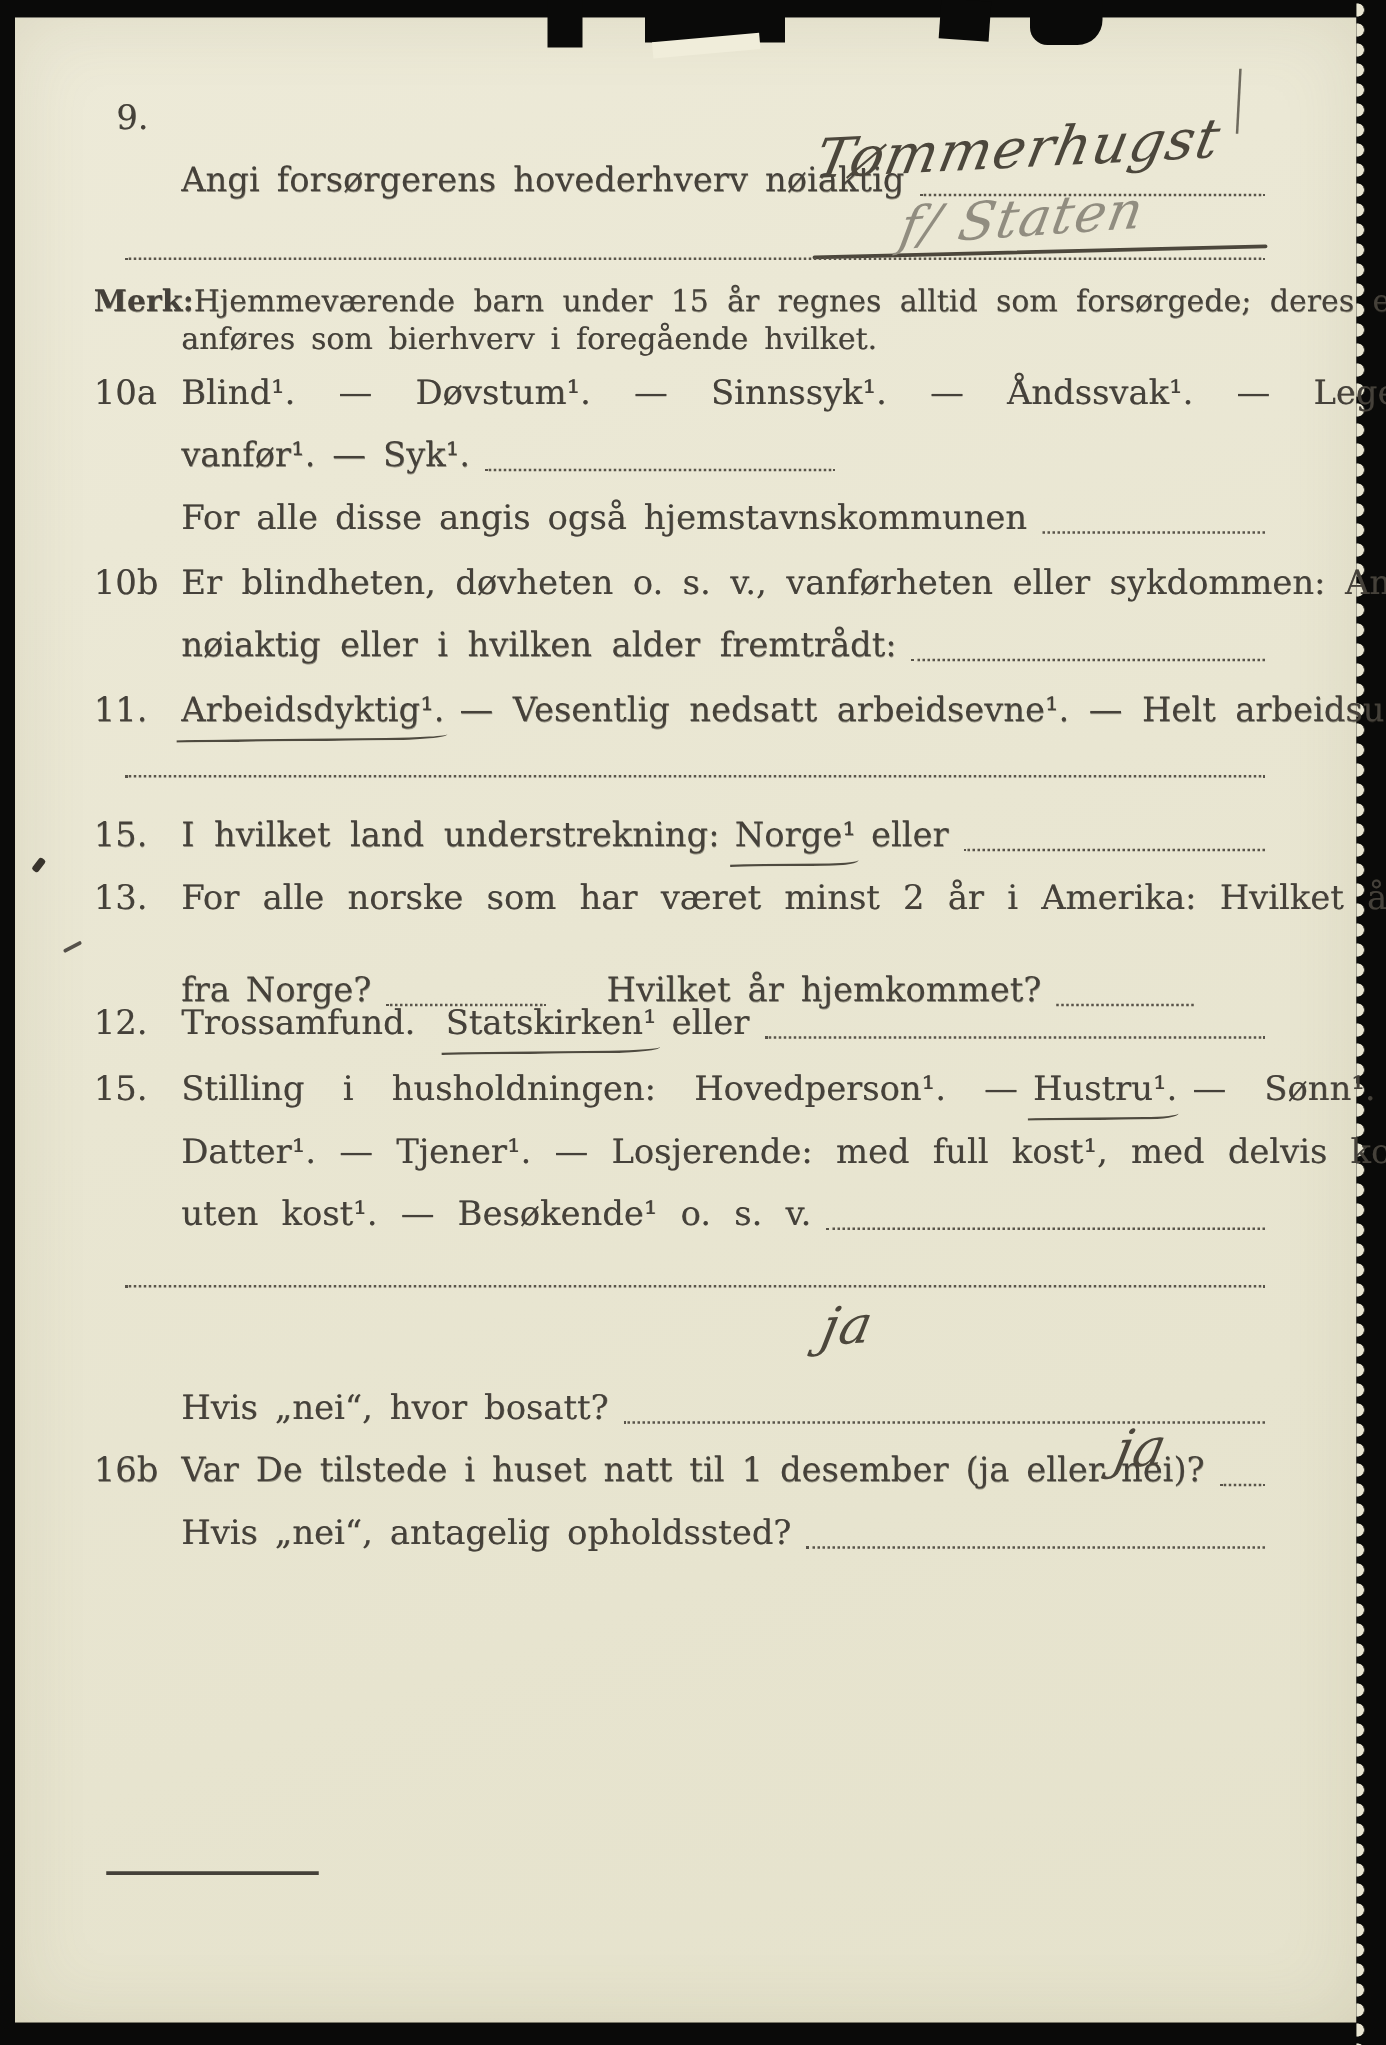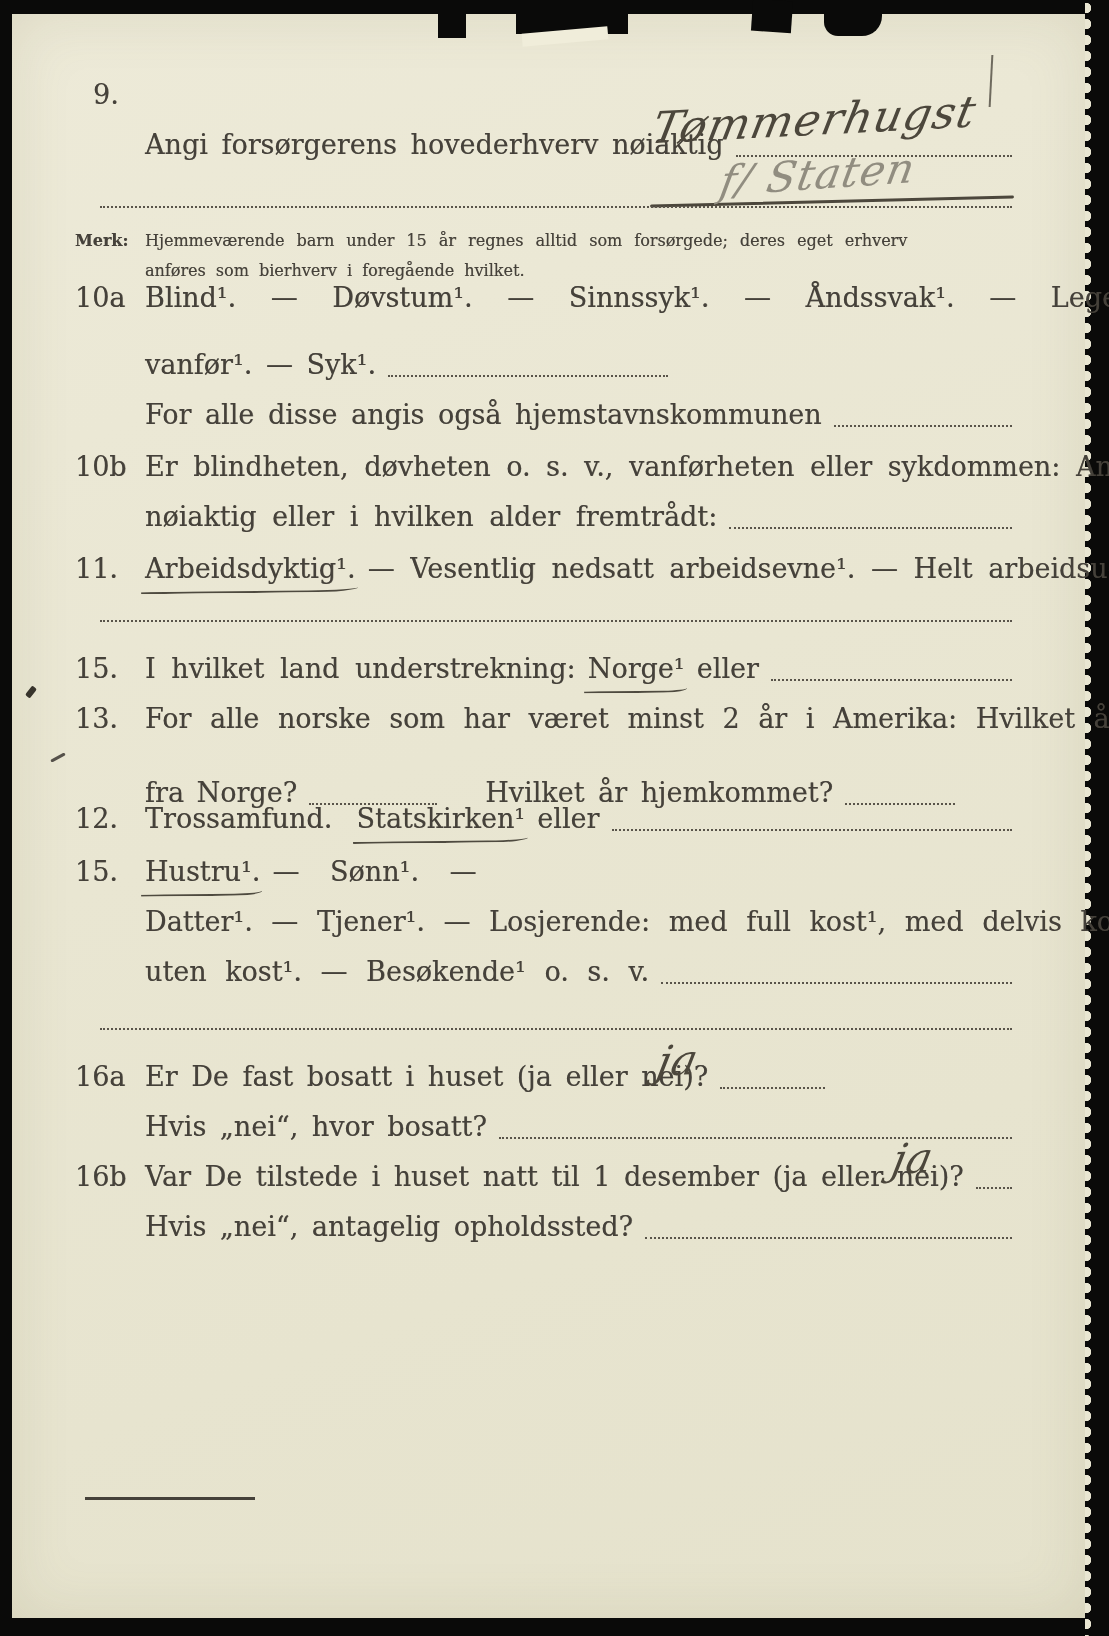--- a/index.html
+++ b/index.html
@@ -19,21 +19,21 @@
        line-height:34px;font-size:27px;white-space:nowrap;
        text-shadow:.3px .3px 0 rgba(62,58,47,.5);}
   .num{flex:0 0 70px;}
   .ind{padding-left:18px;box-sizing:border-box;}
   .txt{word-spacing:4px;}
   .ws5{word-spacing:5px;}
   .ws7{word-spacing:7px;}
   .ws10{word-spacing:10px;}
   .ws22{word-spacing:22px;}
   .ws26{word-spacing:26px;}
-  .small{font-size:16px;line-height:30px;}
+  .small{font-size:24px;line-height:30px;}
   .dots{height:0;border-bottom:2.4px dotted #59544a;margin-bottom:5px;}
   .dfill{flex:1 1 auto;}
   .dotline{position:absolute;height:0;border-bottom:2.4px dotted #59544a;}
   .gap{margin-right:.45em;}
   .hand-ul{position:relative;margin-right:.45em;}
   .hand-ul::after{content:"";position:absolute;left:-4px;right:-2px;bottom:-7px;height:7px;
         border-bottom:2.6px solid #4e4a3f;border-radius:0 0 46%/9px;transform:rotate(-.6deg);}
   .hw{position:absolute;font-style:italic;color:#4c473c;letter-spacing:1px;
       transform:skewX(-14deg) rotate(-3deg);white-space:nowrap;}
   .pencil{color:#918d80;}
@@ -76,21 +76,21 @@
 
   <div class="row small" style="top:226px">
     <span class="num bold">Merk:</span>
     <span class="txt ws7">Hjemmeværende barn under 15 år regnes alltid som forsørgede; deres eget erhverv</span>
   </div>
   <div class="row small" style="top:256px">
     <span class="num"></span>
     <span class="txt ws5">anføres som bierhverv i foregående hvilket.</span>
   </div>
 
-  <div class="row" style="top:281px">
+  <div class="row" style="top:298px">
     <span class="num">10a</span>
     <span class="txt ws26">Blind¹. — Døvstum¹. — Sinnssyk¹. — Åndssvak¹. — Legemlig</span>
   </div>
   <div class="row" style="top:348px">
     <span class="num"></span>
     <span class="txt ws5 gap">vanfør¹. — Syk¹.</span>
     <div class="dots" style="width:280px"></div>
   </div>
   <div class="row" style="top:398px">
     <span class="num"></span>
@@ -138,39 +138,35 @@
   <div class="row" style="top:802px">
     <span class="num">12.</span>
     <span class="txt gap" style="margin-right:.9em">Trossamfund.</span>
     <span class="txt hand-ul">Statskirken¹</span>
     <span class="txt gap">eller</span>
     <div class="dots dfill"></div>
   </div>
 
   <div class="row" style="top:855px">
     <span class="num">15.</span>
+    <span class="txt ws22 gap">Stilling i husholdningen: Hovedperson¹. —</span>
     <span class="txt hand-ul">Hustru¹.</span>
     <span class="txt ws22">— Sønn¹. —</span>
   </div>
   <div class="row" style="top:905px">
     <span class="num"></span>
     <span class="txt ws10">Datter¹. — Tjener¹. — Losjerende: med full kost¹, med delvis kost¹,</span>
   </div>
   <div class="row" style="top:955px">
     <span class="num"></span>
     <span class="txt ws10 gap">uten kost¹. — Besøkende¹ o. s. v.</span>
     <div class="dots dfill"></div>
   </div>
   <div class="dotline" style="left:100px;top:1028px;width:912px;"></div>
 
-  <div class="row" style="top:1060px">
-    <span class="num">16a</span>
-    <span class="txt ws5 gap">Er De fast bosatt i huset (ja eller nei)?</span>
-    <div class="dots" style="width:105px"></div>
-  </div>
   <div class="hw" style="left:658px;top:1036px;font-size:42px;">ja</div>
   <div class="row" style="top:1110px">
     <span class="num"></span>
     <span class="txt ws5 gap">Hvis „nei“, hvor bosatt?</span>
     <div class="dots dfill"></div>
   </div>
 
   <div class="row" style="top:1160px">
     <span class="num">16b</span>
     <span class="txt ws5 gap">Var De tilstede i huset natt til 1 desember (ja eller nei)?</span>

